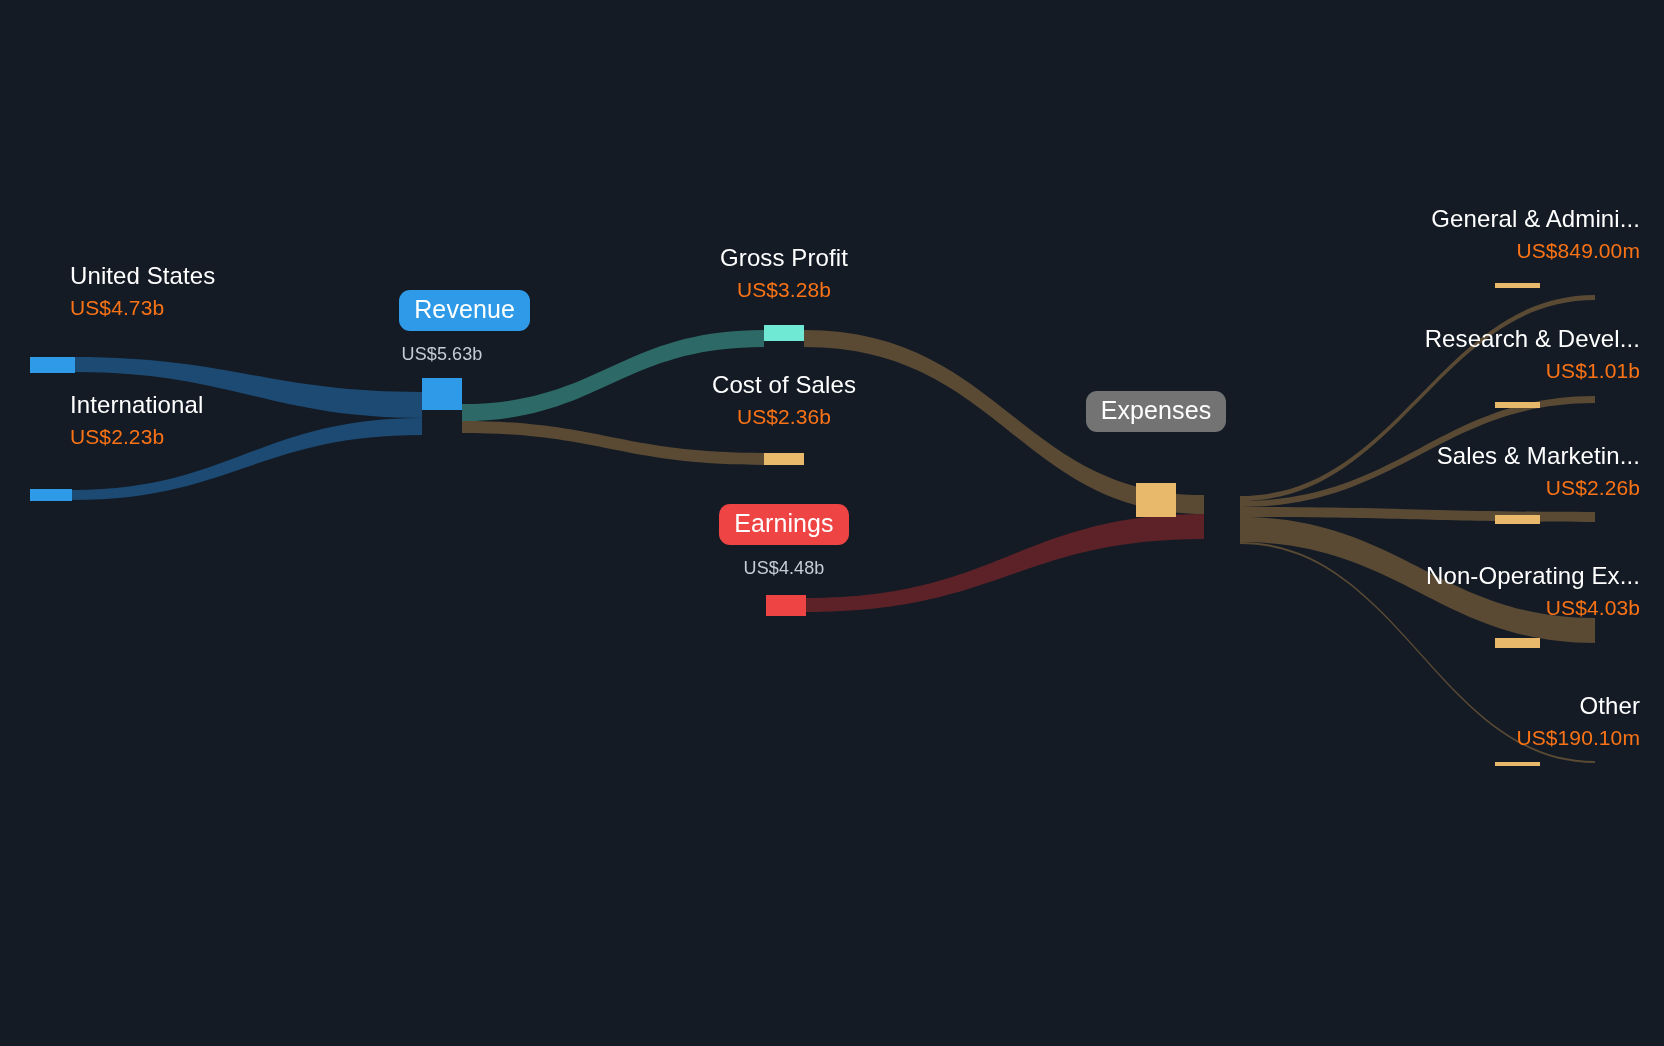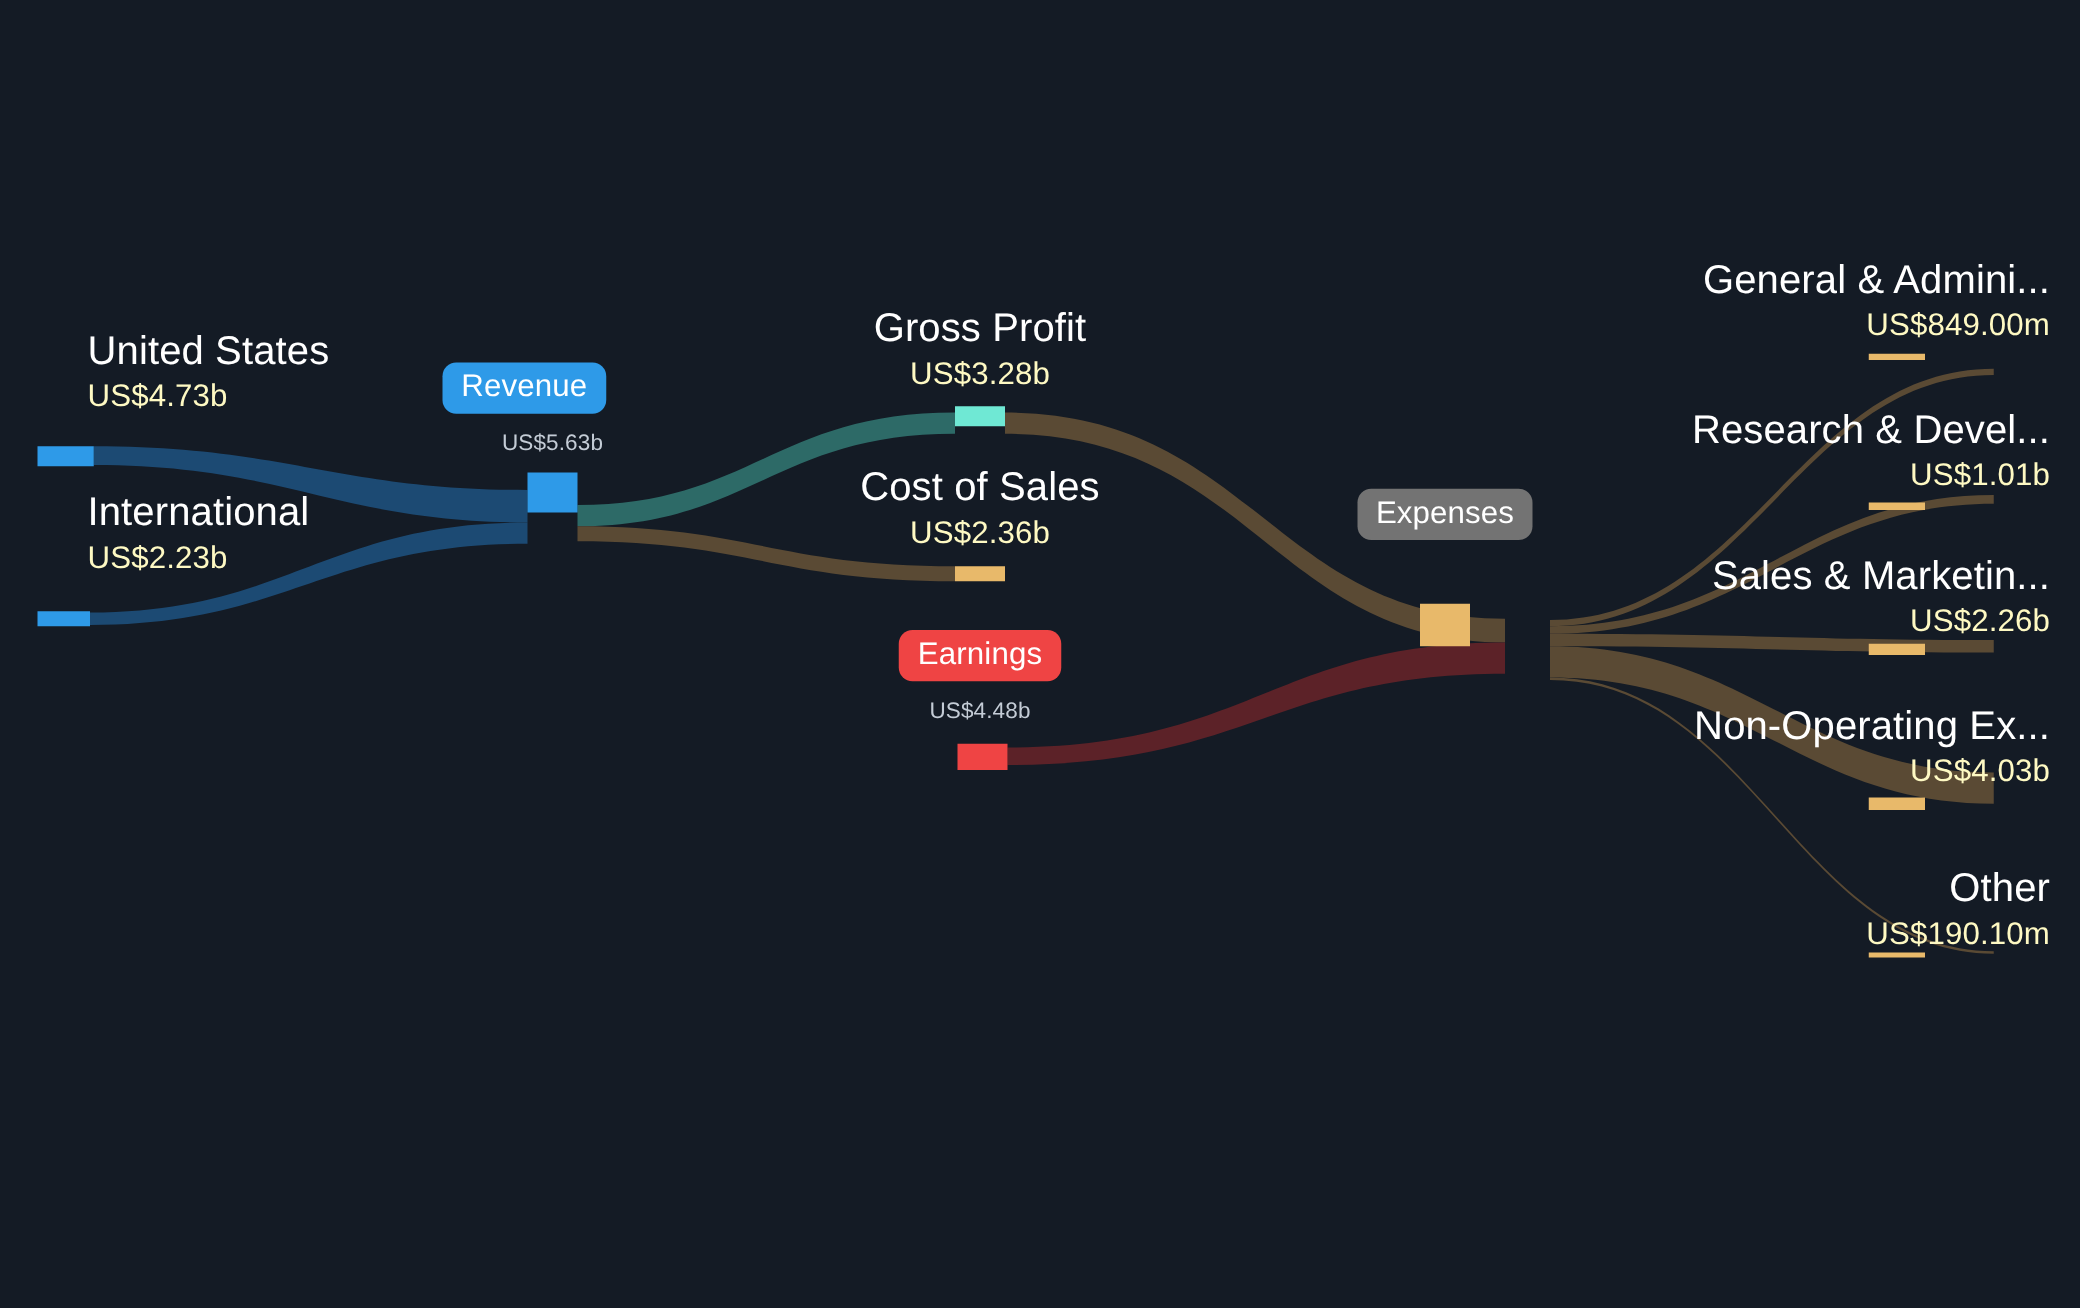--- a/index.html
+++ b/index.html
@@ -25,28 +25,28 @@
     display: block;
   }
   .lbl {
     position: absolute;
     line-height: 1.0;
     white-space: nowrap;
     pointer-events: none;
   }
   .lbl .name {
     display: block;
-    font-size: 32px;
+    font-size: 24px;
     color: #ffffff;
     letter-spacing: 0.1px;
   }
   .lbl .val {
     display: block;
-    font-size: 25px;
-    color: #fef9c3;
+    font-size: 21px;
+    color: #f97316;
     margin-top: 9px;
     letter-spacing: 0.1px;
   }
   .lbl.right {
     text-align: right;
   }
   .lbl.left {
     text-align: left;
     margin-left: 43px;
   }
@@ -127,21 +127,21 @@
     <span class="name">United States</span>
     <span class="val">US$4.73b</span>
   </div>
 
   <div class="lbl left" style="left:27px; top:393px;">
     <span class="name">International</span>
     <span class="val">US$2.23b</span>
   </div>
 
   <div class="pillwrap" style="left:354px; top:290px; width:176px;">
-    <div style="text-align:left;">
+    <div style="text-align:right;">
       <span class="pill" style="background:#2e9ae8;">Revenue</span>
     </div>
     <span class="val">US$5.63b</span>
   </div>
 
   <div class="lbl center" style="left:660px; top:246px; width:248px;">
     <span class="name">Gross Profit</span>
     <span class="val">US$3.28b</span>
   </div>
 

